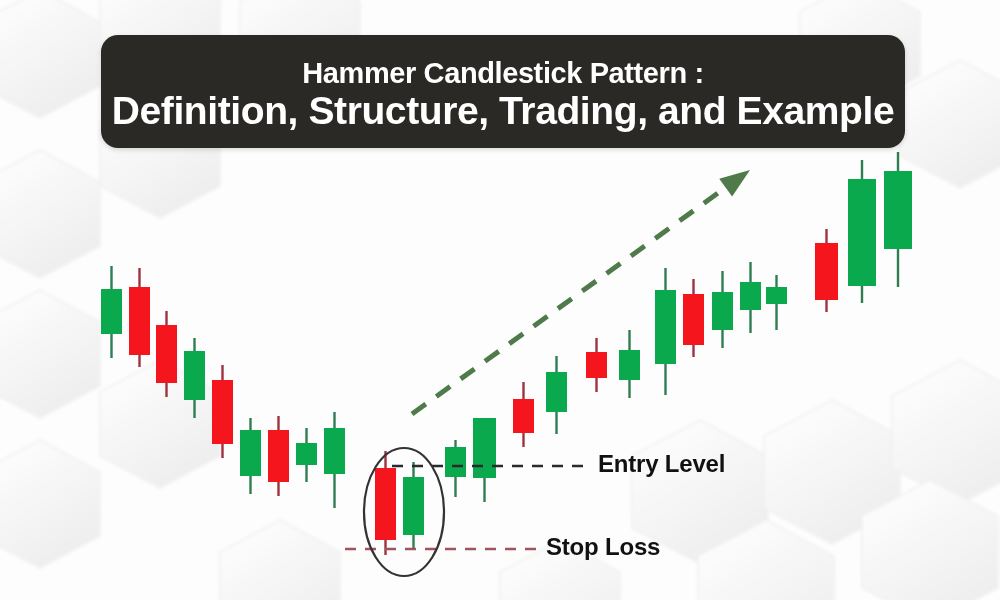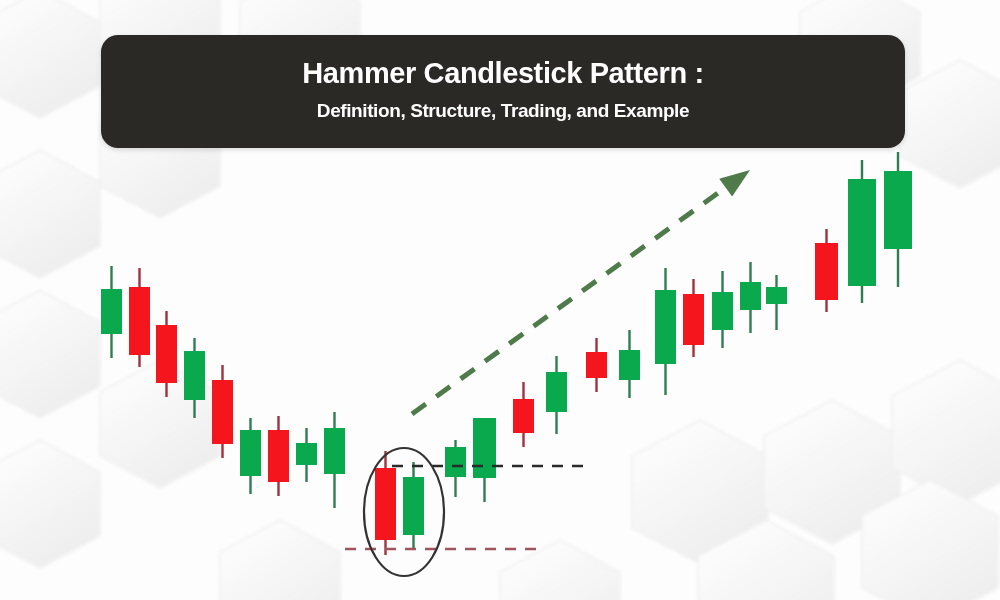--- a/index.html
+++ b/index.html
@@ -21,21 +21,21 @@
   #title-card{
     position:absolute;left:101px;top:35px;width:804px;height:113px;
     background:#2b2926;border-radius:17px;z-index:5;
     display:flex;flex-direction:column;align-items:center;justify-content:center;
     box-shadow:0 2px 5px rgba(0,0,0,.14);
   }
   .title-line{
     color:#ffffff;font-weight:bold;letter-spacing:-0.4px;
     font-size:29px;line-height:38px;text-align:center;white-space:nowrap;
   }
-  .title-line.l2{font-size:19px;}
+  .title-line.l2{font-size:39px;}
 
   
   .ann-label{
     position:absolute;z-index:6;color:#111111;
     font-size:24px;font-weight:bold;letter-spacing:-0.2px;white-space:nowrap;
   }
   #entry-label{left:598px;top:450px;}
   #stop-label{left:546px;top:533px;}
 </style>
 </head>
@@ -185,14 +185,16 @@
         <line x1="412" y1="414" x2="732.162274160805" y2="182.87693817977384" stroke="#4f7a4a" stroke-width="5" stroke-dasharray="17 13" stroke-linecap="butt"></line>
         <polygon points="750,170 732.1142974909848,196.47832407383453 719.237359311211,178.64059823463958" fill="#4f7a4a"></polygon>
       </g>
   </svg>
 
   <div id="title-card">
     <div class="title-line l1">Hammer Candlestick Pattern :</div>
     <div class="title-line l2">Definition, Structure, Trading, and Example</div>
   </div>
 
+  <div class="ann-label" id="entry-label">Entry Level</div>
+  <div class="ann-label" id="stop-label">Stop Loss</div>
 
 </div>
 
 </body></html>

